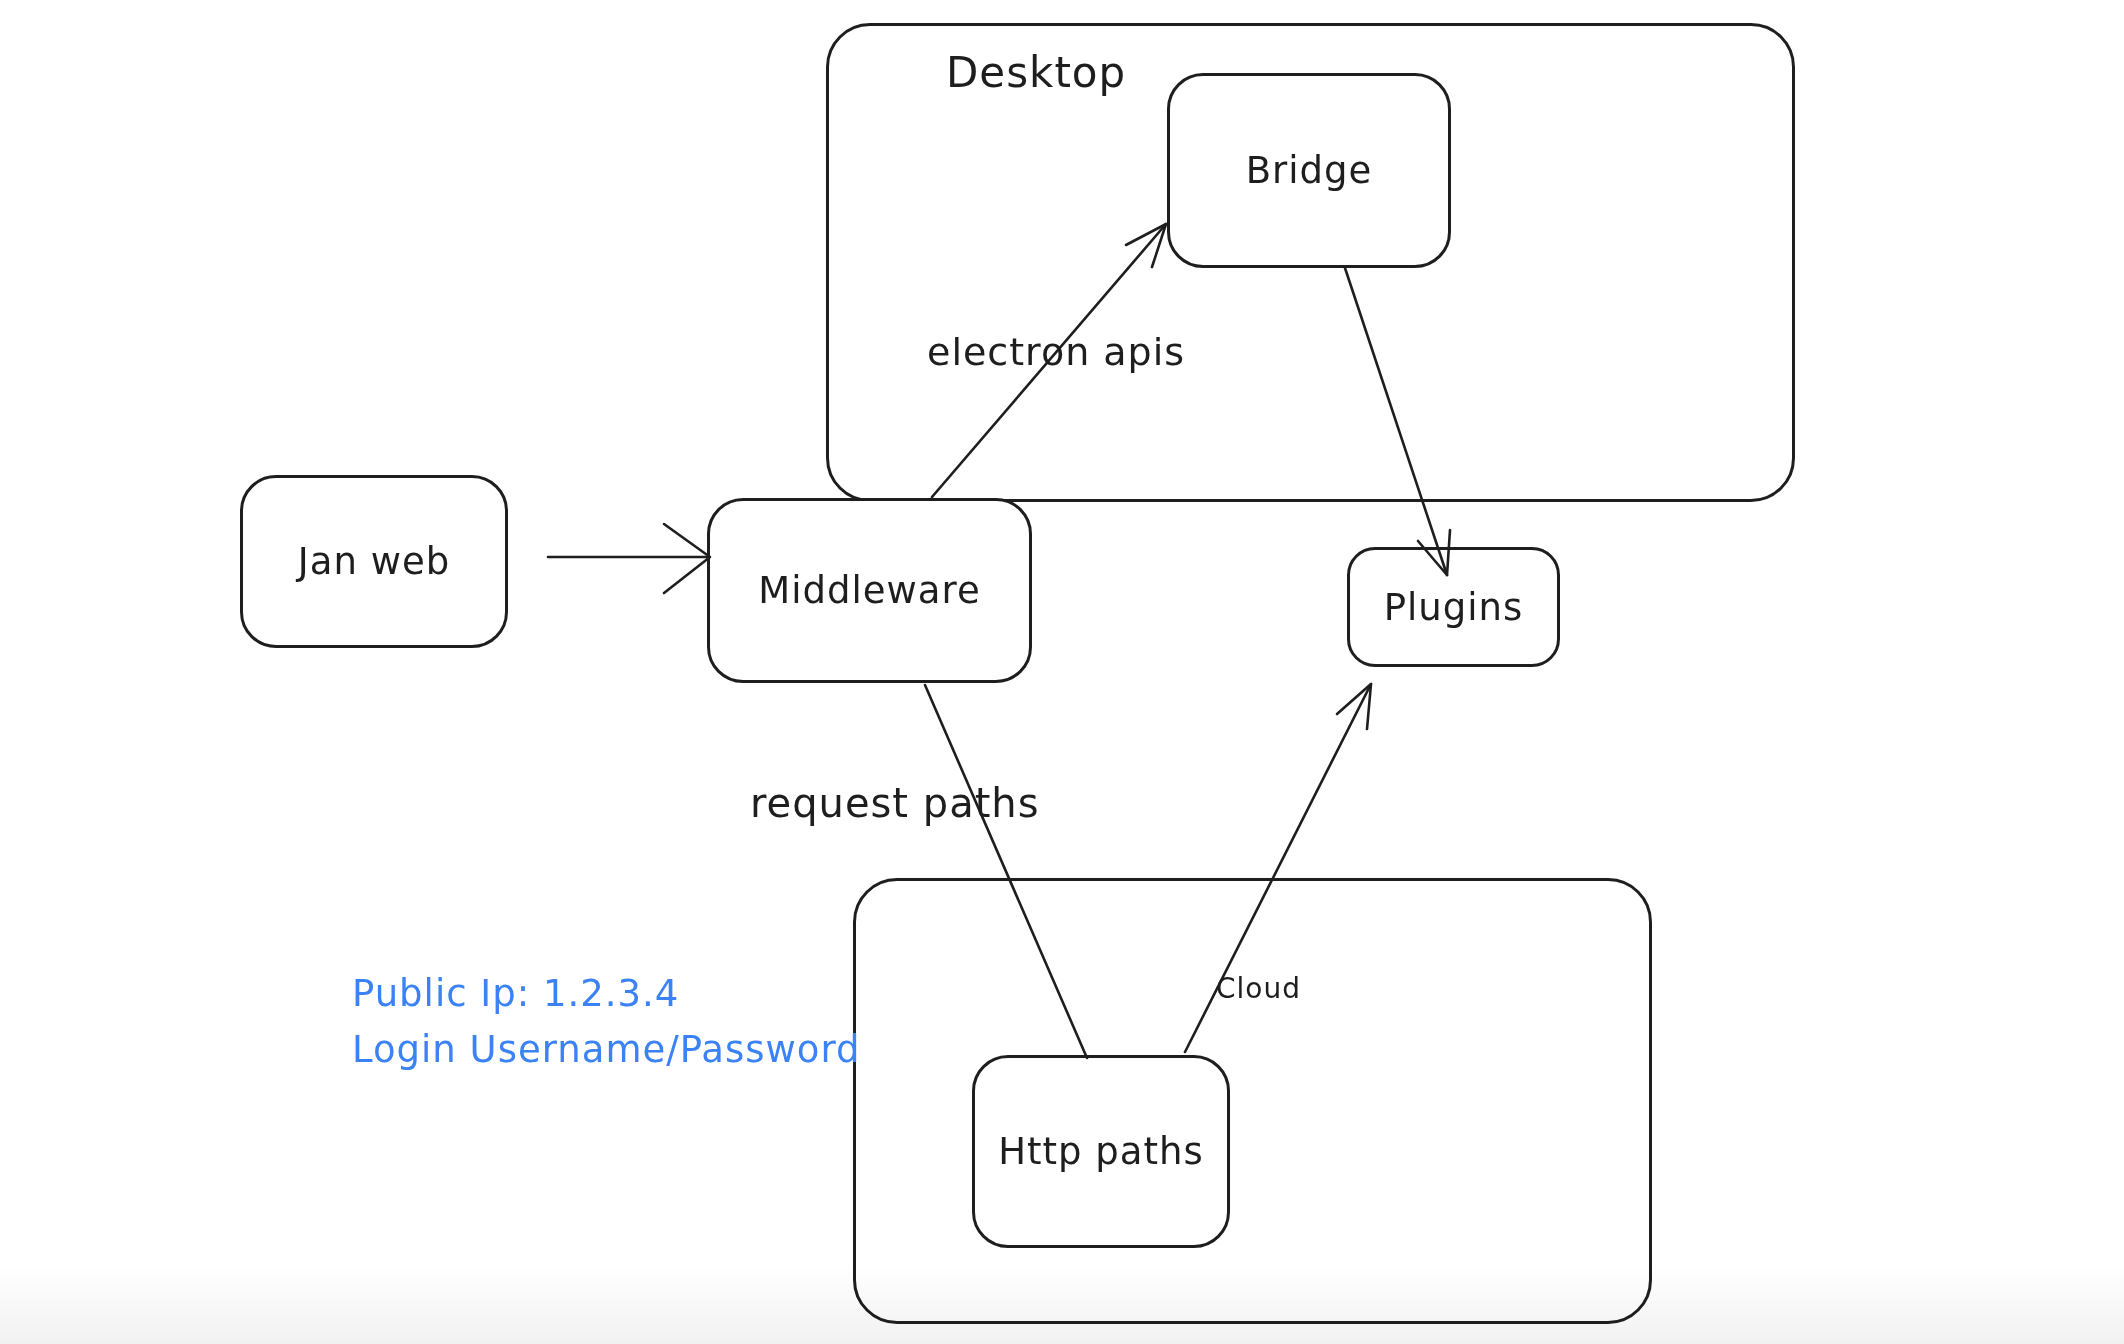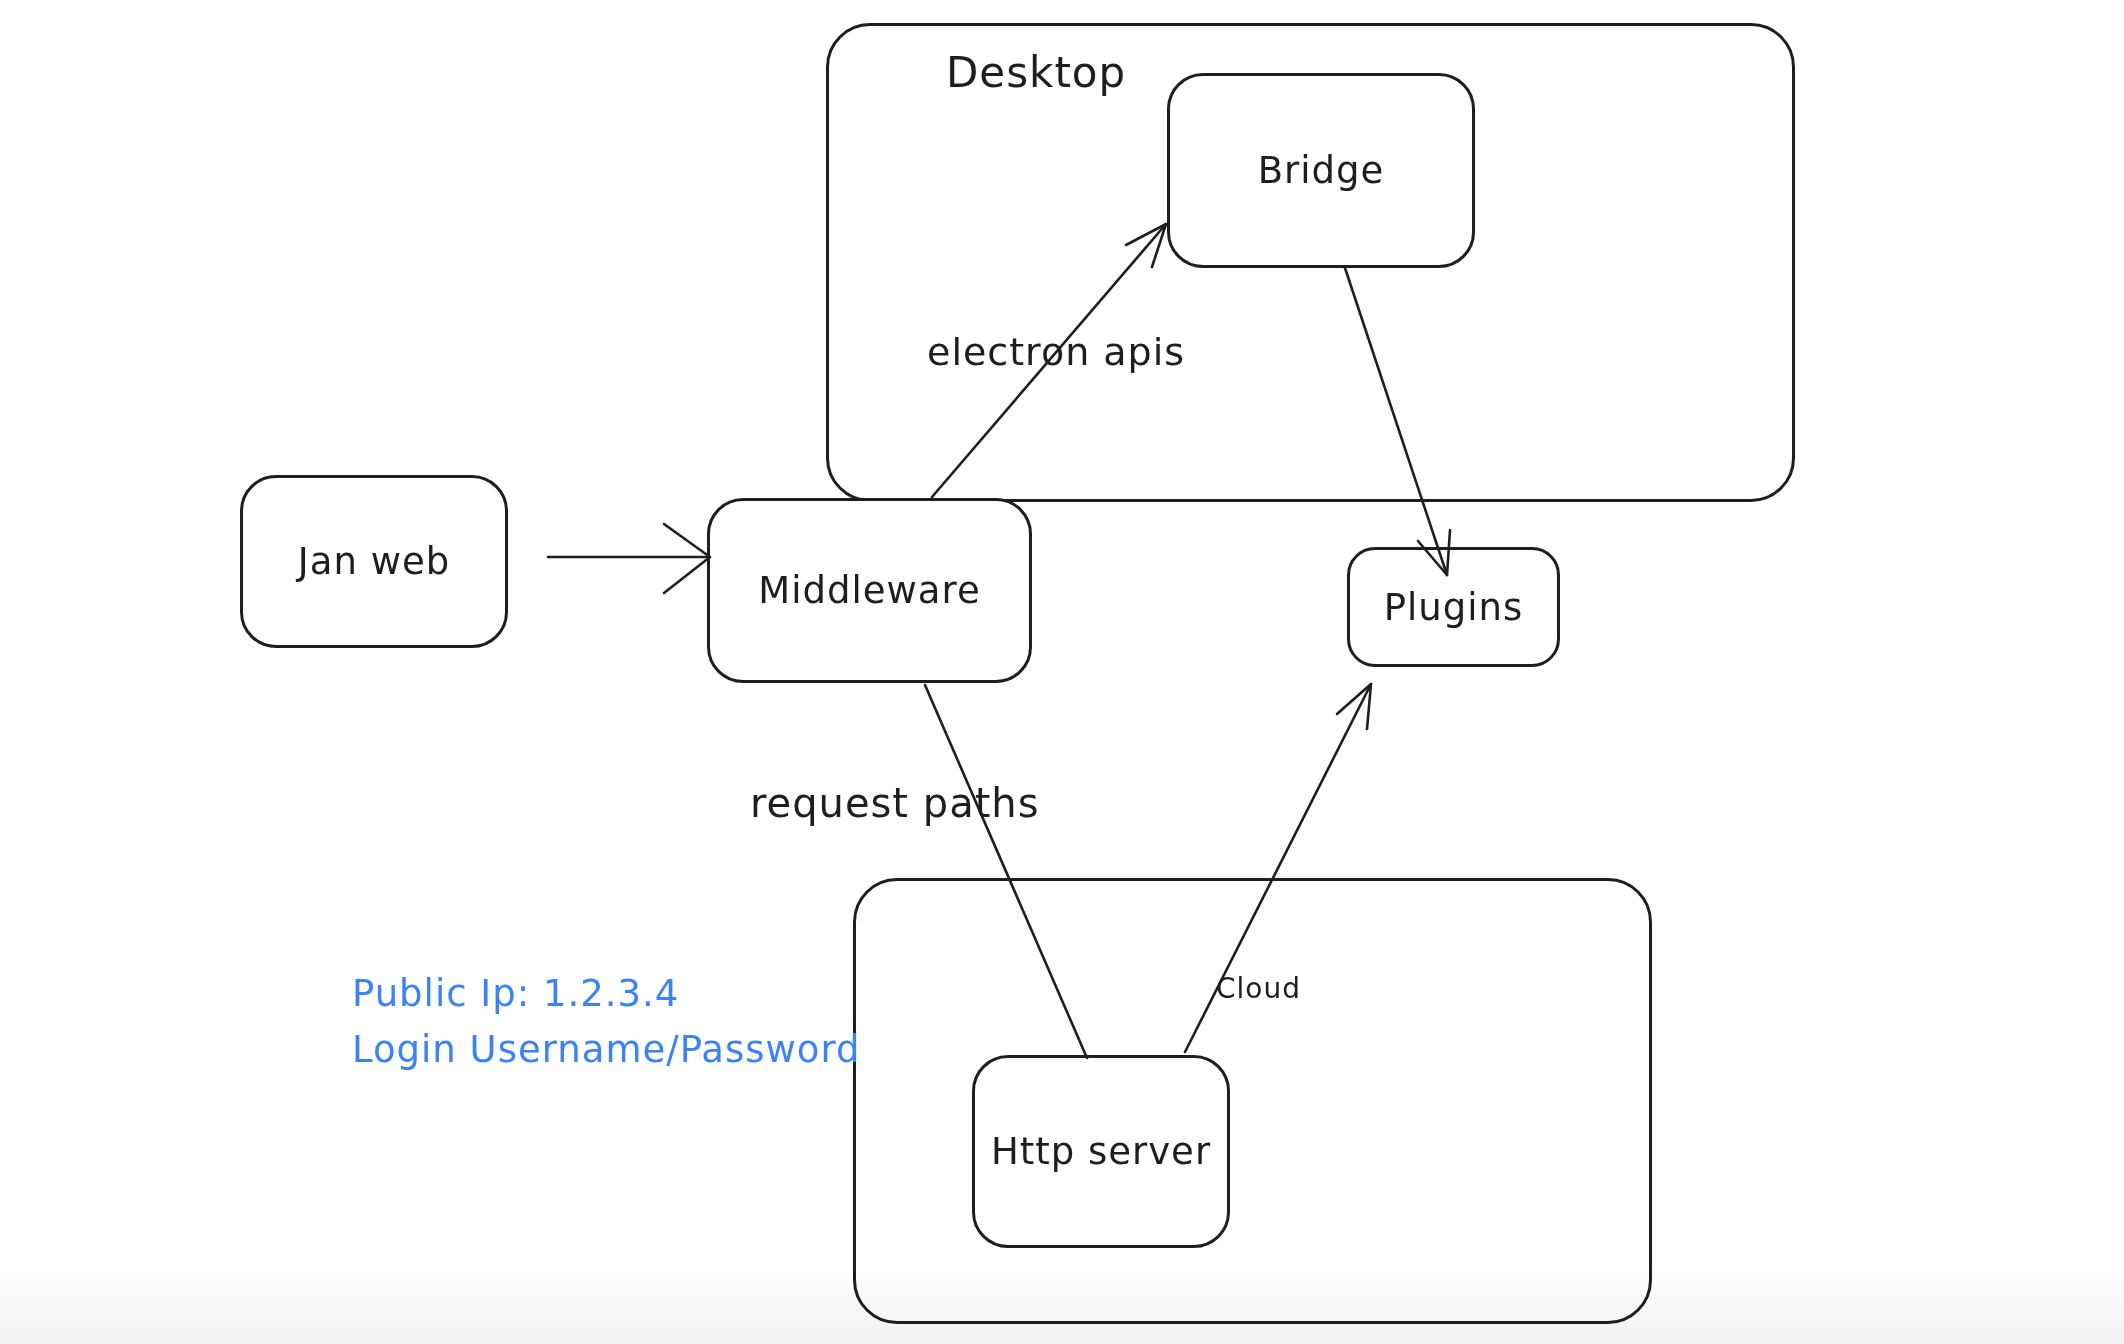--- a/index.html
+++ b/index.html
@@ -99,30 +99,30 @@
   <div class="container-label" style="left:1216px; top:972px; font-size:28px;">Cloud</div>
 
   <div class="node-box" style="left:240px; top:475px; width:268px; height:173px;">
     <span class="node-label">Jan web</span>
   </div>
 
   <div class="node-box" style="left:707px; top:498px; width:325px; height:185px;">
     <span class="node-label">Middleware</span>
   </div>
 
-  <div class="node-box" style="left:1167px; top:73px; width:308px; height:195px;">
+  <div class="node-box" style="left:1167px; top:73px; width:284px; height:195px;">
     <span class="node-label">Bridge</span>
   </div>
 
   <div class="node-box" style="left:1347px; top:547px; width:213px; height:120px; border-radius:28px;">
     <span class="node-label">Plugins</span>
   </div>
 
   <div class="node-box" style="left:972px; top:1055px; width:258px; height:193px;">
-    <span class="node-label">Http server</span>
+    <span class="node-label">Http paths</span>
   </div>
 
   <div class="edge-label" style="left:927px; top:330px;">electron apis</div>
 
   <div class="edge-label" style="left:750px; top:780px; font-size:40px;">request paths</div>
 
   <div class="annotation">
     <div>Public Ip: 1.2.3.4</div>
     <div>Login Username/Password</div>
   </div>

